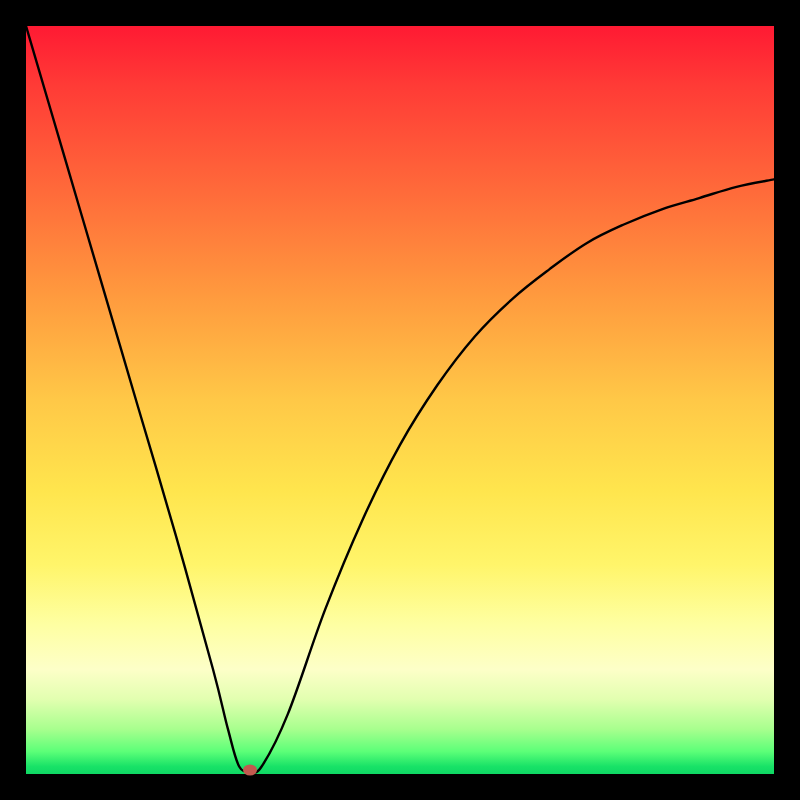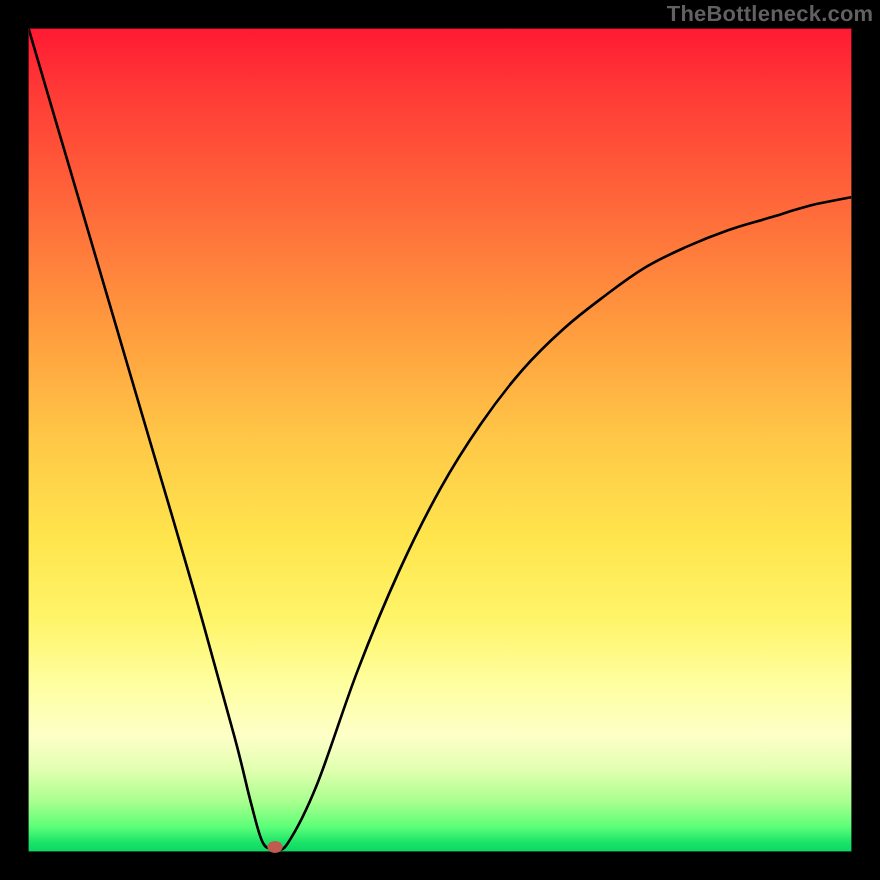--- a/index.html
+++ b/index.html
@@ -73,14 +73,13 @@
 </head>
 <body>
 
 <div class="frame">
   <div class="plot-area">
     <svg class="curve" viewBox="0 0 748 748" preserveAspectRatio="none">
       <path fill="none" stroke="#000000" stroke-width="2.4" stroke-linejoin="round" stroke-linecap="round" d="M 0.00 0.00 C 6.73 22.89, 23.94 81.38, 37.40 127.16 C 50.86 172.94, 61.34 208.54, 74.80 254.32 C 88.26 300.10, 98.74 335.70, 112.20 381.48 C 125.66 427.26, 136.14 461.52, 149.60 508.64 C 163.06 555.76, 177.58 608.27, 187.00 643.28 C 196.42 678.29, 197.25 685.62, 201.96 703.12 C 206.67 720.62, 209.14 733.11, 213.18 740.52 C 217.22 747.93, 220.36 744.26, 224.40 744.26 C 228.44 744.26, 228.89 750.62, 235.62 740.52 C 242.35 730.42, 250.36 716.43, 261.80 688.16 C 273.24 659.89, 285.74 618.45, 299.20 583.44 C 312.66 548.43, 323.14 523.30, 336.60 493.68 C 350.06 464.06, 360.54 443.12, 374.00 418.88 C 387.46 394.64, 397.94 378.56, 411.40 359.04 C 424.86 339.52, 435.34 325.90, 448.80 310.42 C 462.26 294.94, 472.74 285.14, 486.20 273.02 C 499.66 260.90, 510.14 253.20, 523.60 243.10 C 537.06 233.00, 547.54 225.00, 561.00 216.92 C 574.46 208.84, 584.94 204.28, 598.40 198.22 C 611.86 192.16, 622.34 187.97, 635.80 183.26 C 649.26 178.55, 659.74 176.08, 673.20 172.04 C 686.66 168.00, 697.14 164.19, 710.60 160.82 C 724.06 157.45, 741.27 154.69, 748.00 153.34"></path>
     </svg>
     <div class="marker" style="left: 224.4px; top: 744.26px; background: rgb(193, 90, 79);"></div>
   </div>
-  <div class="watermark">TheBottleneck.com</div>
 </div>
 
 </body></html>

